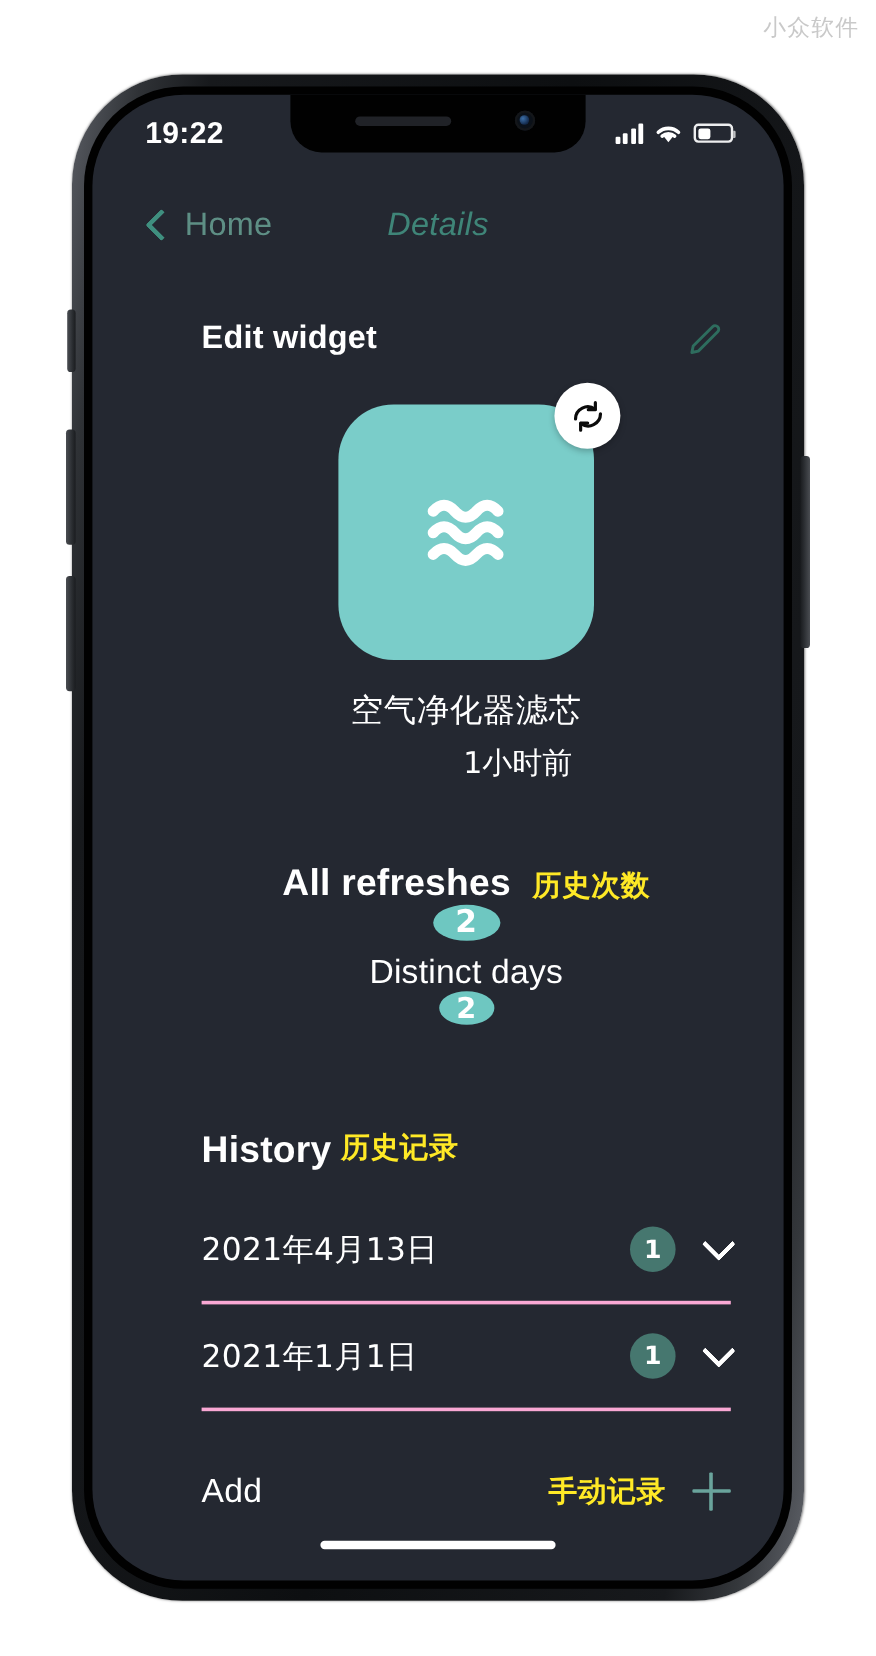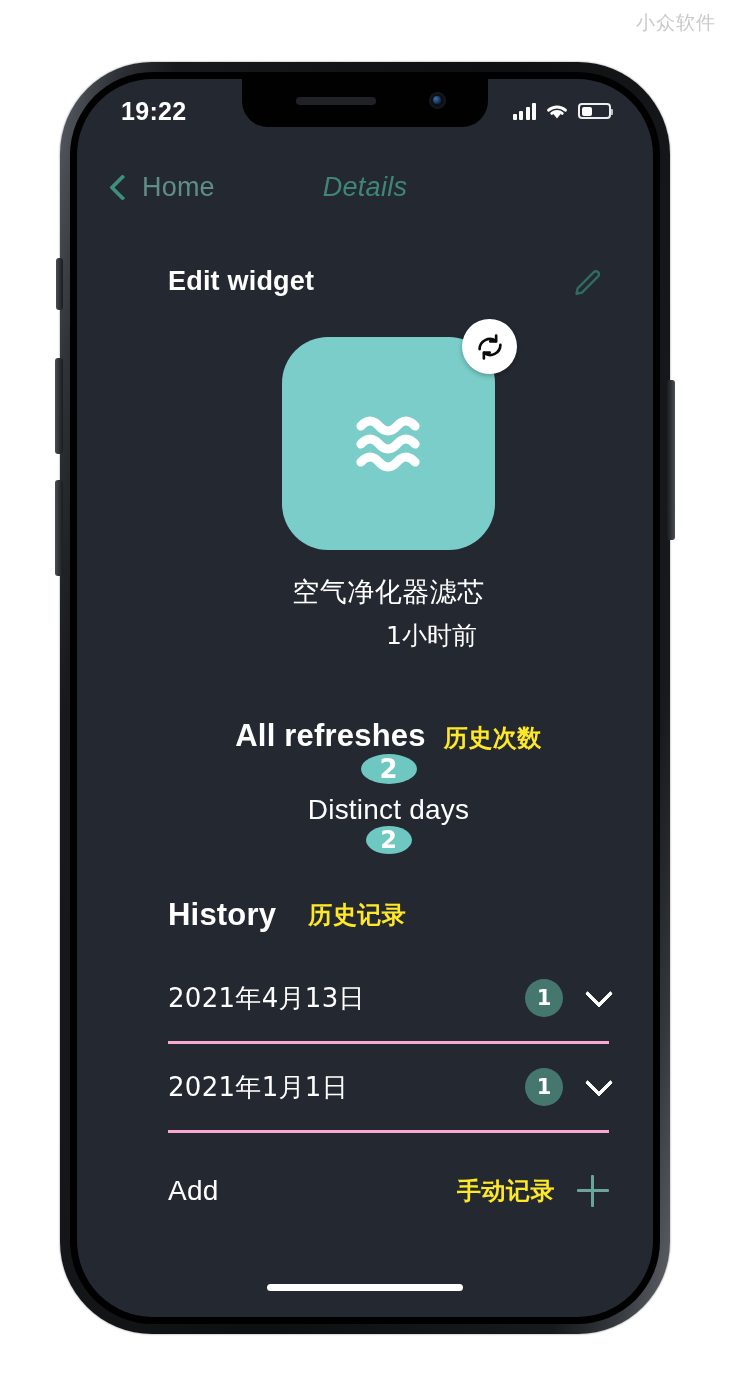--- a/index.html
+++ b/index.html
@@ -172,21 +172,21 @@
   
   .navbar {
     position: absolute;
     top: 93px;
     left: 0; right: 0;
     height: 48px;
     z-index: 5;
   }
   .nav-back {
     position: absolute;
-    left: 36px;
+    left: 48px;
     top: 0;
     display: flex;
     align-items: center;
     gap: 8px;
     cursor: pointer;
   }
   .chev-left {
     width: 15px; height: 15px;
     border-left: 4px solid #3f8f7f;
     border-bottom: 4px solid #3f8f7f;
@@ -321,23 +321,23 @@
     font-weight: bold;
     font-family: "DejaVu Sans", sans-serif;
   }
   .badge-lg { width: 56px; height: 56px; background: #6ec7c1; font-size: 26px; }
   .badge-md { width: 46px; height: 46px; background: #6ec7c1; font-size: 24px; }
   .badge-sm { width: 38px; height: 38px; background: #46776f; font-size: 21px; }
 
   
   .history-head {
     display: flex;
-    align-items: center;
-    gap: 32px;
-    margin-top: 45px;
+    align-items: flex-start;
+    gap: 8px;
+    margin-top: 88px;
   }
   .history-title {
     color: #ffffff;
     font-size: 31px;
     font-weight: bold;
     letter-spacing: 0.2px;
   }
   .hist-list { margin-top: 22px; }
   .hist-row {
     display: flex;
@@ -358,21 +358,21 @@
     width: 16px; height: 16px;
     border-right: 4px solid #ffffff;
     border-bottom: 4px solid #ffffff;
     transform: rotate(45deg) translate(-3px,-3px);
     border-radius: 2px;
   }
 
   
   .add-row {
     display: flex;
-    align-items: flex-start;
+    align-items: center;
     justify-content: space-between;
     margin-top: 42px;
     height: 50px;
   }
   .add-label {
     color: #ffffff;
     font-size: 28px;
     letter-spacing: 0.2px;
   }
   .add-right { display: flex; align-items: center; gap: 22px; }

